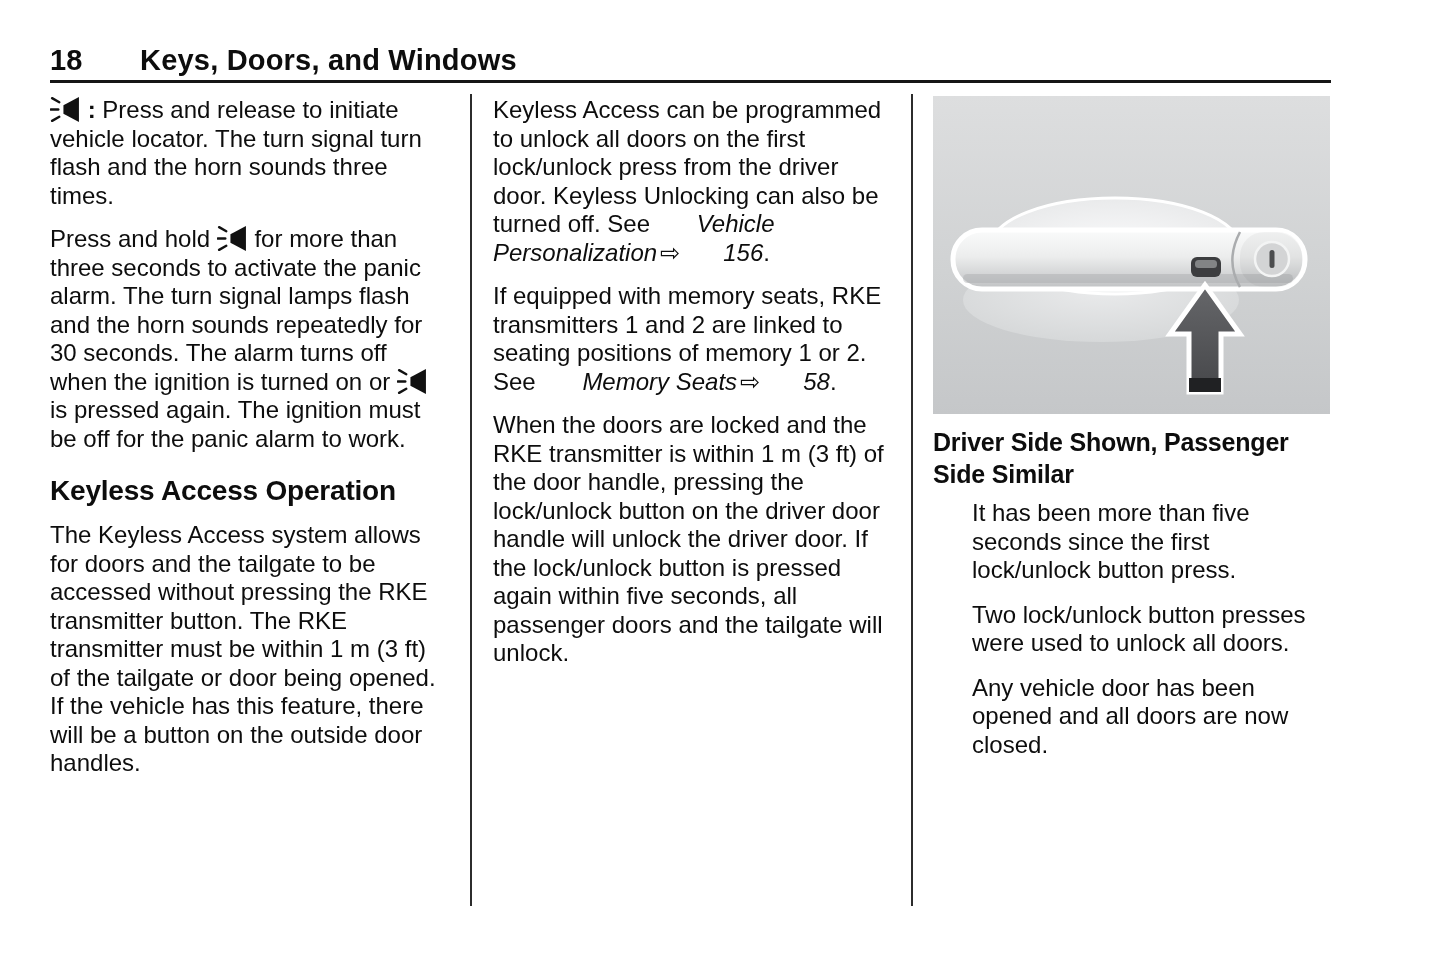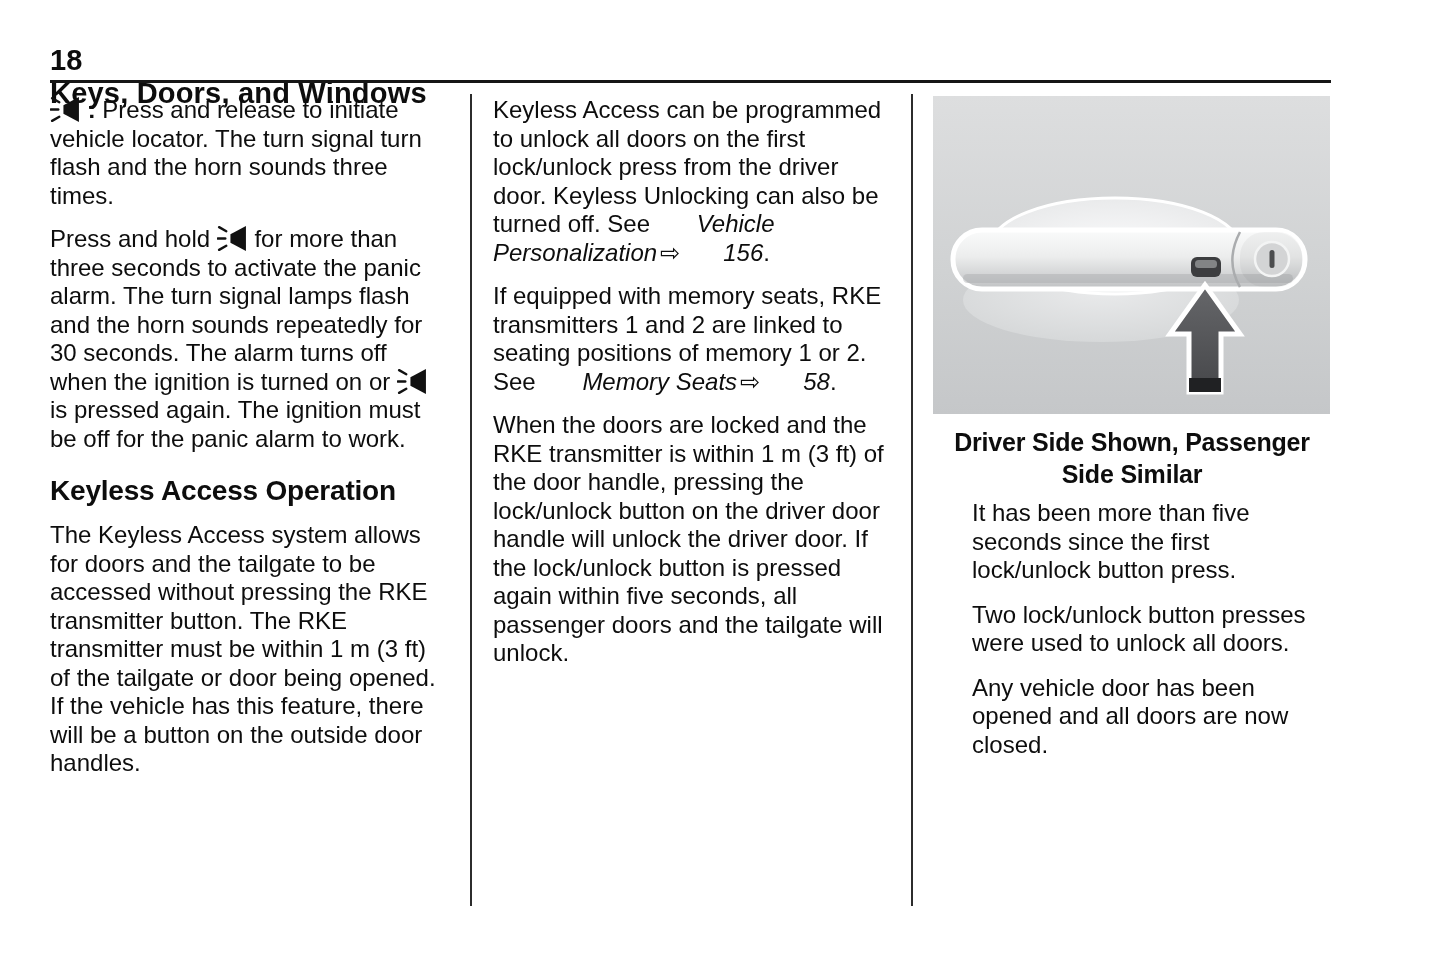--- a/index.html
+++ b/index.html
@@ -9,21 +9,21 @@
     position: relative;
     font-family: "Liberation Sans", sans-serif;
     color: #0d0d0d;
     overflow: hidden;
   }
 
   
   .page-header {
     position: absolute; left: 50px; top: 44px;
     display: flex; align-items: baseline;
-    font-weight: bold; font-size: 29px; letter-spacing: 0.2px; flex-direction: column;
+    font-weight: bold; font-size: 29px; letter-spacing: 0.2px;
   }
   .page-header .page-number { width: 90px; }
   .header-rule {
     position: absolute; left: 50px; top: 80px;
     width: 1281px; height: 3px; background: #161616;
   }
 
   
   .col { position: absolute; top: 96px; font-size: 24px; line-height: 28.5px; }
   .col-left   { left: 50px;  width: 392px; }
@@ -47,21 +47,21 @@
   .xref-arrow { font-style: normal; padding: 0 3px; }
   b.sym-colon { font-weight: bold; }
 
   
   .horn-svg { width: 31px; height: 27px; vertical-align: -5px; }
 
   
   .figure-box { width: 397px; height: 318px; display: block; }
   .figure-caption {
     font-weight: bold; font-size: 25px; line-height: 32px;
-    text-align: center; margin: 12px 0 9px 0; letter-spacing: -0.2px;
+    text-align: left; margin: 12px 0 9px 0; letter-spacing: -0.2px;
   }
 
   
   .bullet-row { display: flex; margin-bottom: 16px; }
   .bullet-gutter { flex: 0 0 39px; }
   .bullet-dot {
     width: 11px; height: 11px; border-radius: 50%;
     background: #111; margin: 9px 0 0 3px;
   }
   .bullet-text { flex: 1; }

